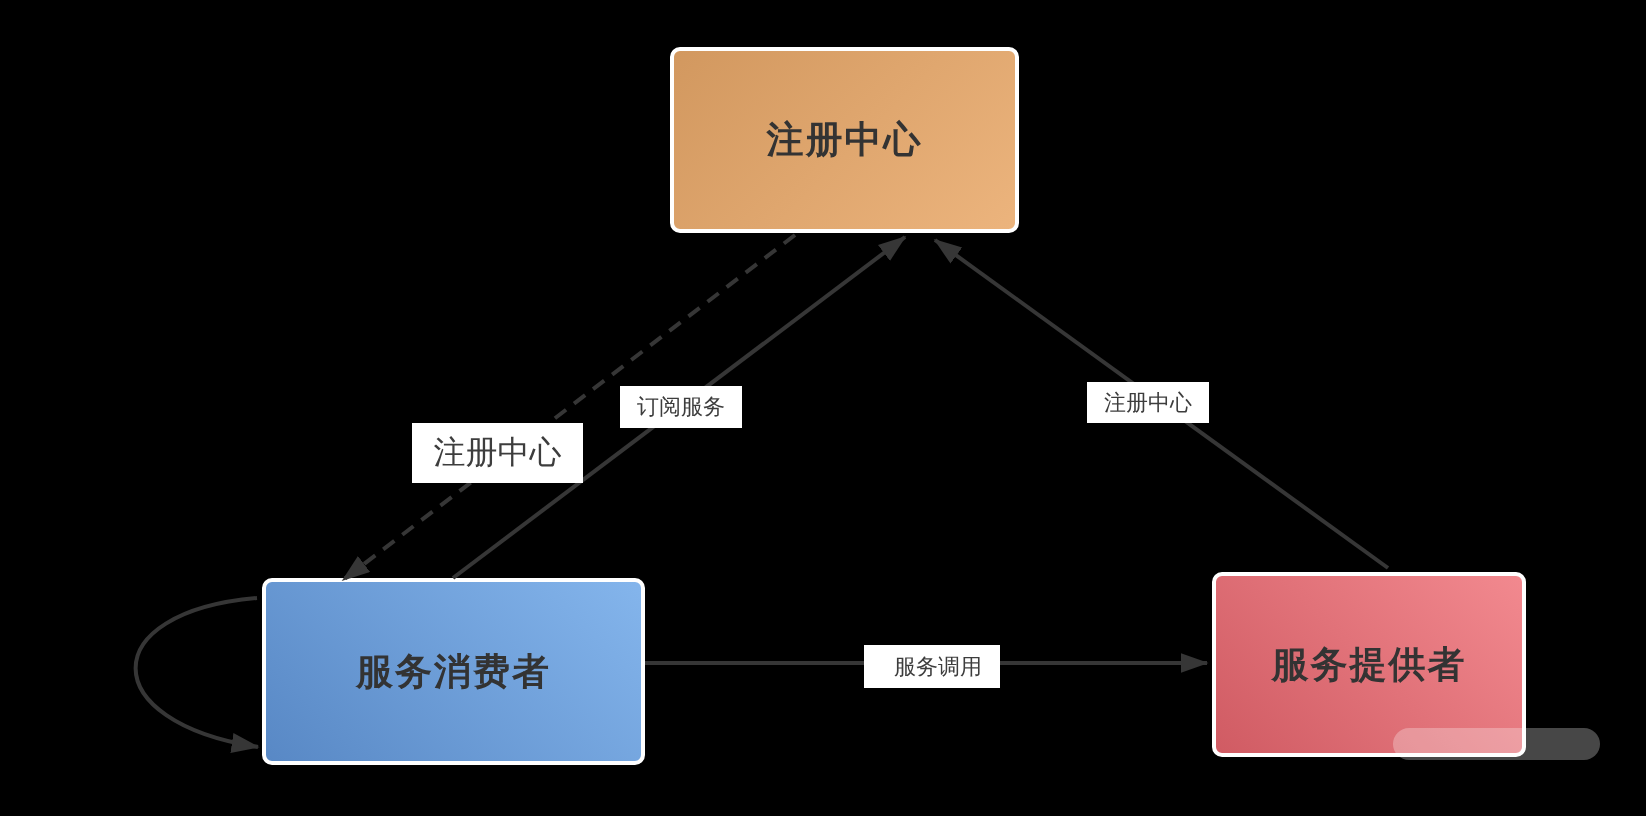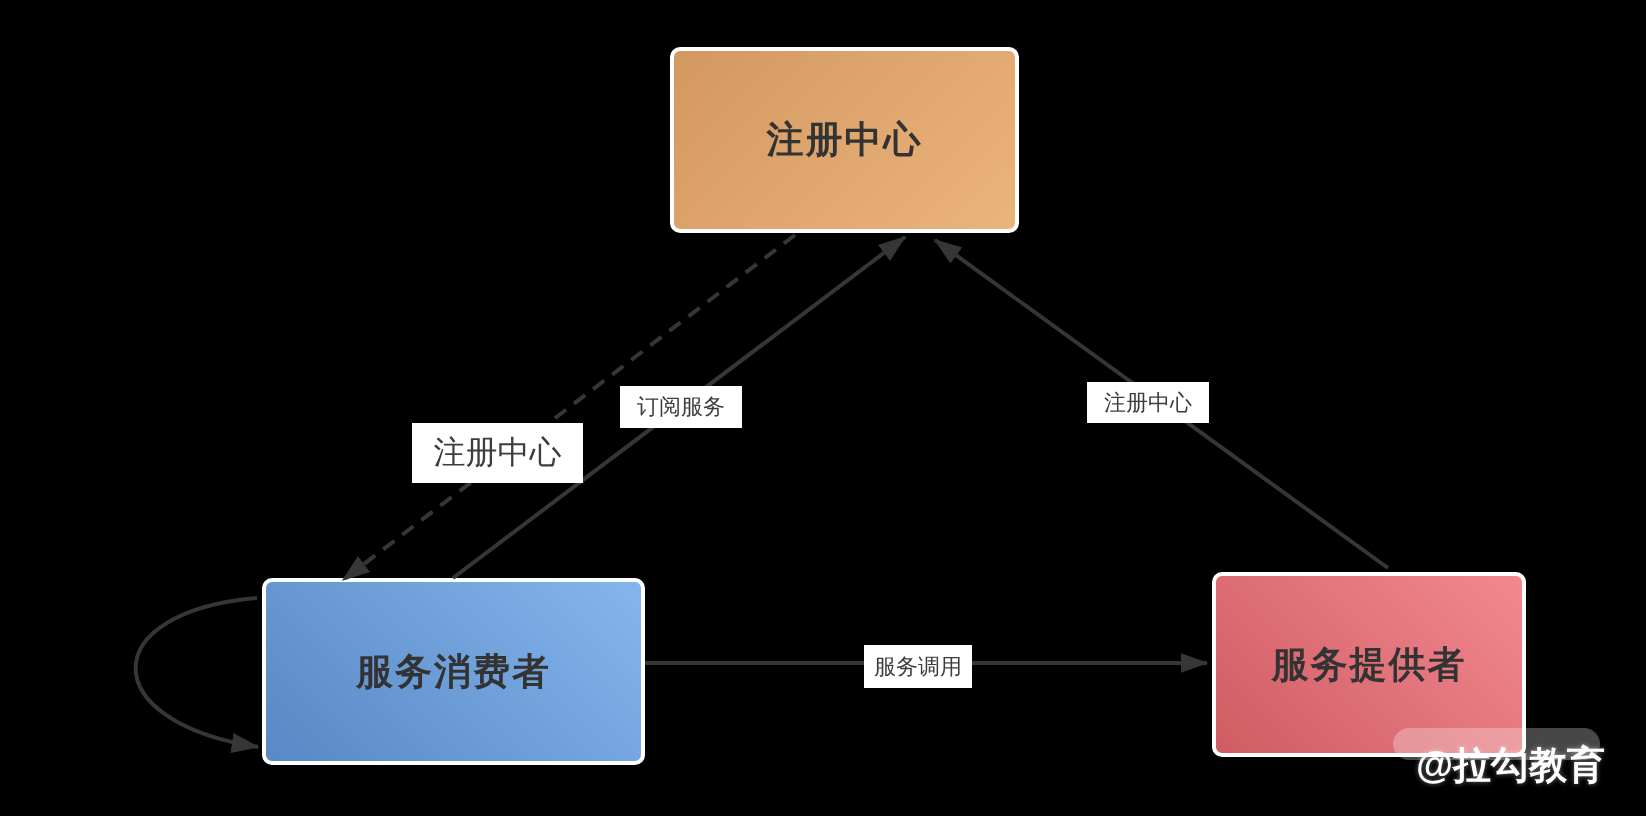--- a/index.html
+++ b/index.html
@@ -57,21 +57,21 @@
     font-size: 22px;
     display: flex;
     align-items: center;
     justify-content: center;
     white-space: nowrap;
     z-index: 3;
   }
   #label-notify   { left: 412px;  top: 423px; width: 171px; height: 60px; font-size: 32px; }
   #label-subscribe{ left: 620px;  top: 386px; width: 122px; height: 42px; }
   #label-register { left: 1087px; top: 382px; width: 122px; height: 41px; }
-  #label-invoke   { left: 864px;  top: 645px; width: 108px; height: 43px; }
+  #label-invoke   { left: 864px;  top: 645px; width: 124px; height: 43px; padding-left: 12px; }
   #label-cache    { left: 28px;   top: 656px; width: 216px; height: 42px; }
   #watermark-pill {
     position: absolute;
     left: 1393px; top: 728px;
     width: 207px; height: 32px;
     background: rgba(255,255,255,0.28);
     border-radius: 16px;
     z-index: 4;
   }
   #watermark-text {
@@ -117,15 +117,14 @@
 
     <path d="M 257 598 C 95 612, 95 722, 258 747" fill="none" stroke="#363636" stroke-width="4" marker-end="url(#arrowhead)"></path>
   </svg>
 
   <div class="edge-label" id="label-notify">注册中心</div>
   <div class="edge-label" id="label-subscribe">订阅服务</div>
   <div class="edge-label" id="label-register">注册中心</div>
   <div class="edge-label" id="label-invoke">服务调用</div>
 
   <div id="watermark-pill"></div>
-  <div id="watermark-text">@拉勾教育</div>
 
 </div>
 
 </body></html>

